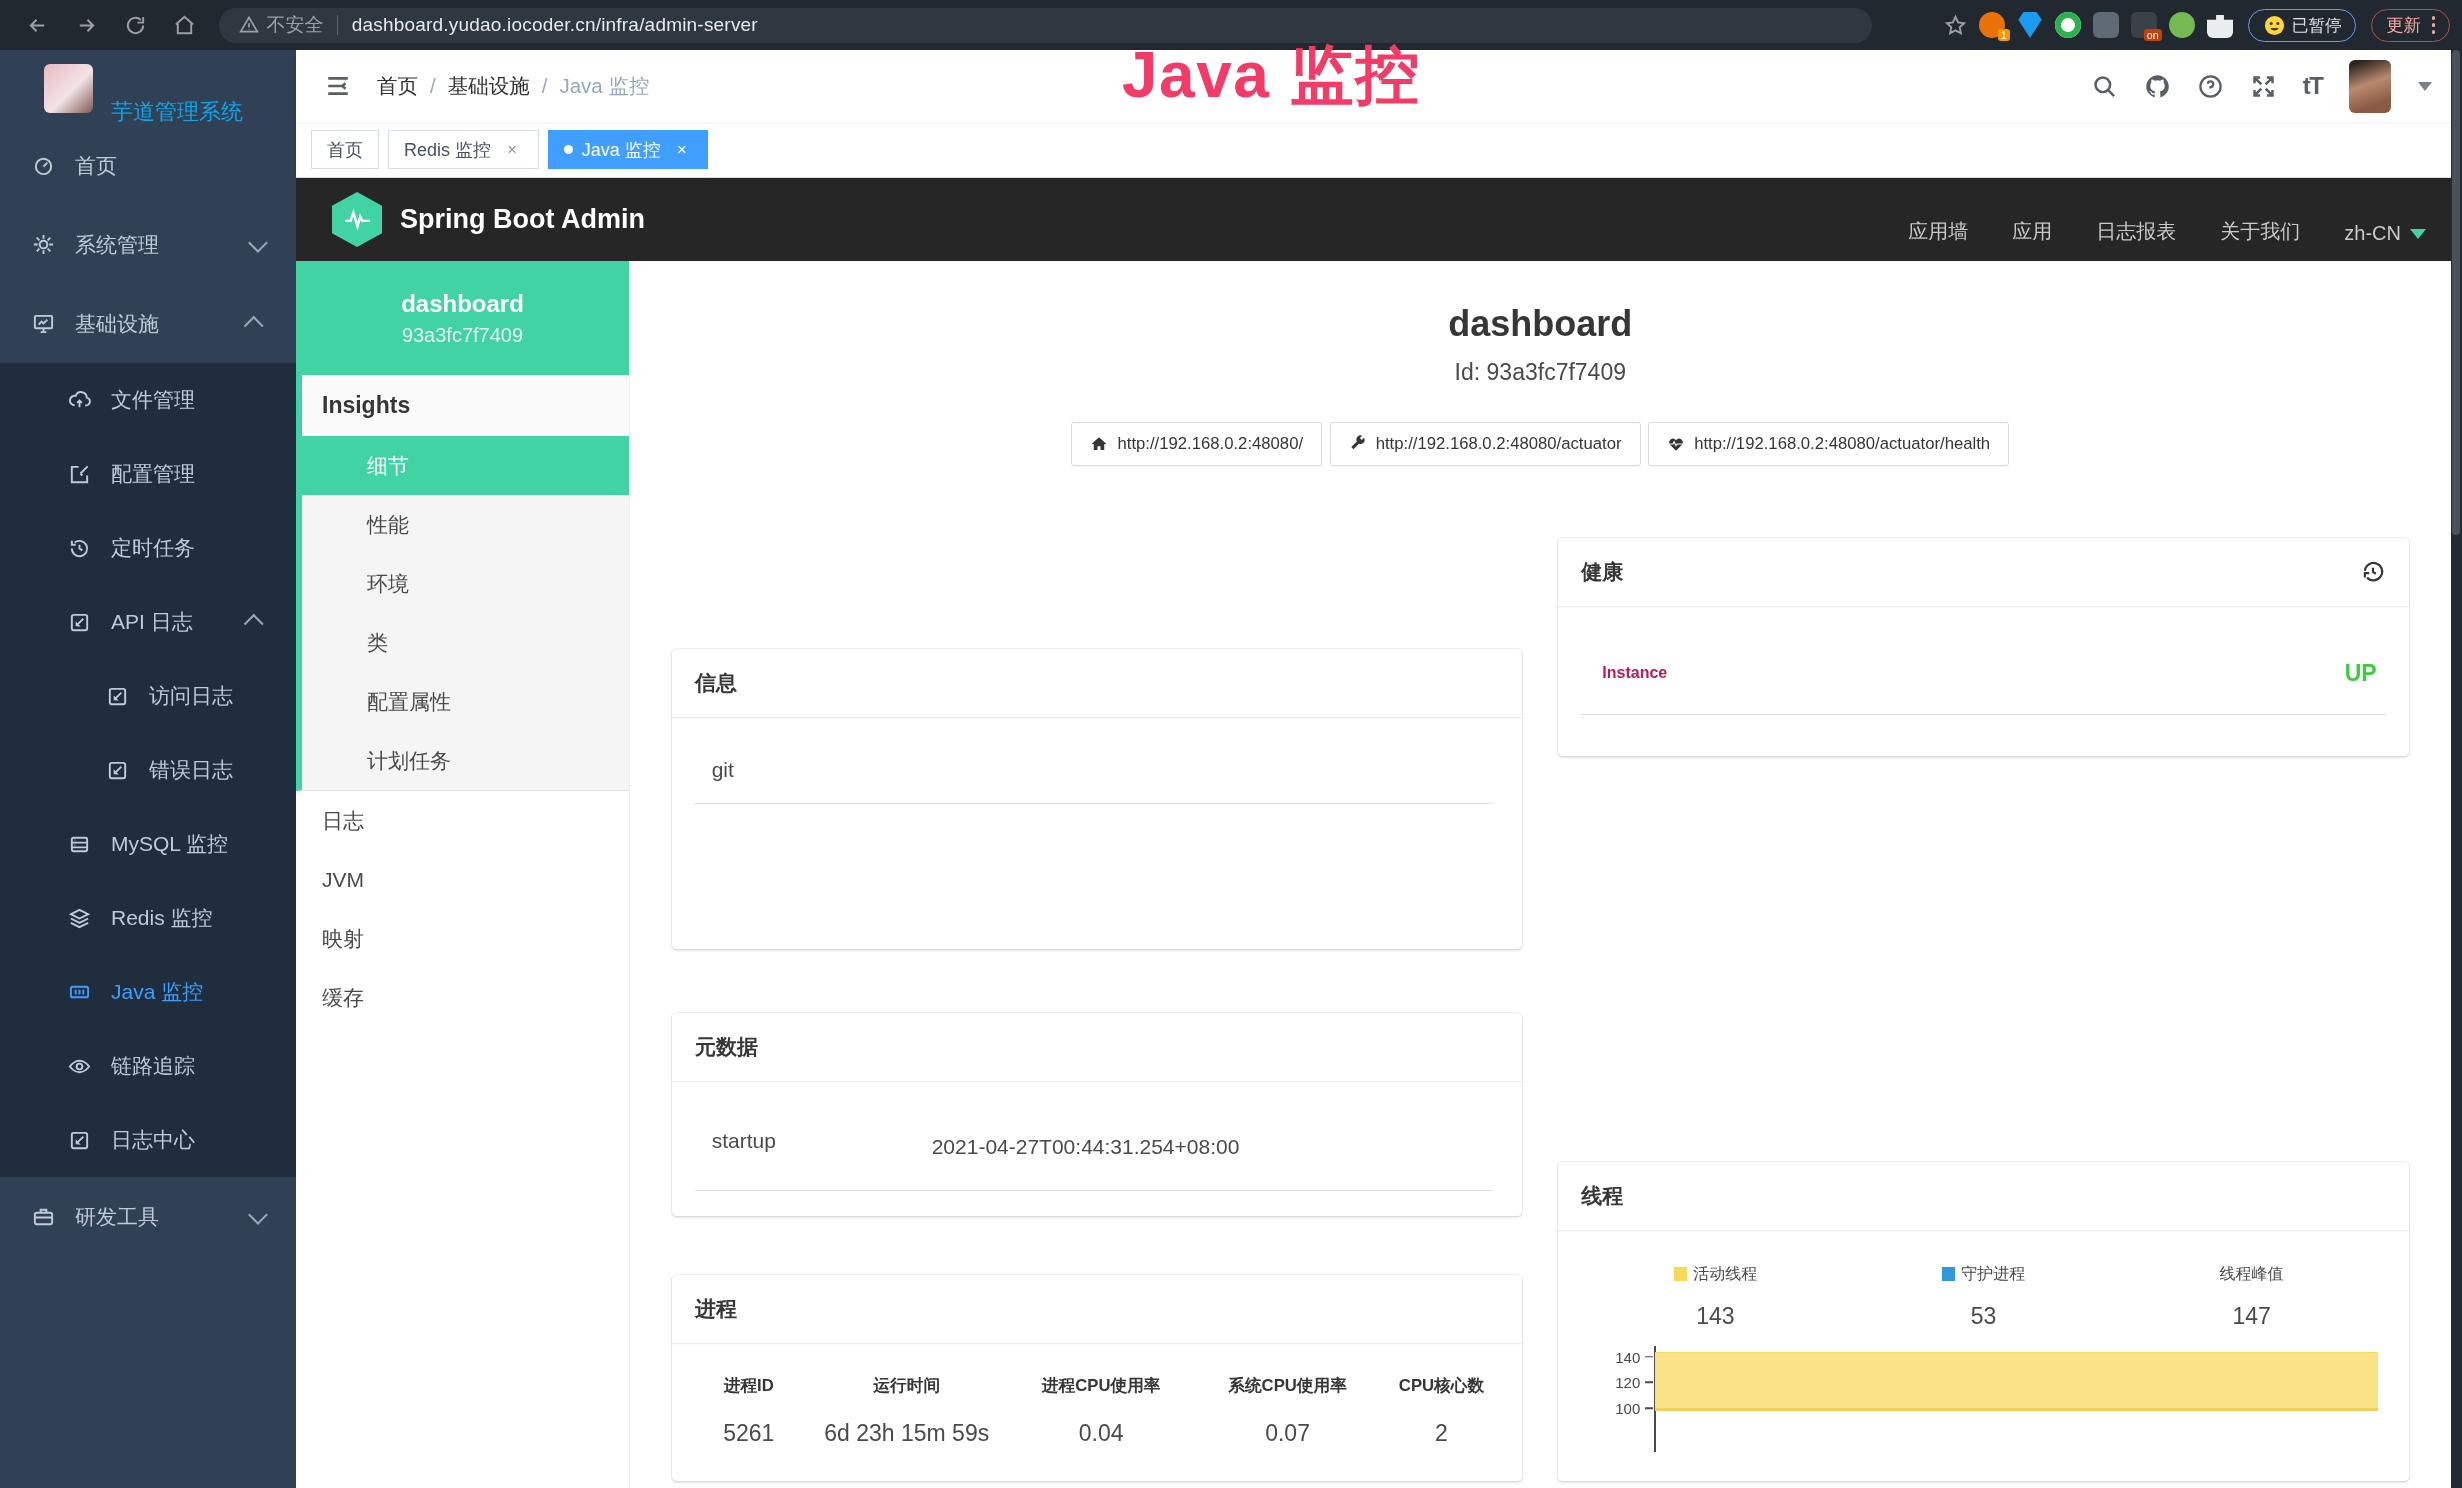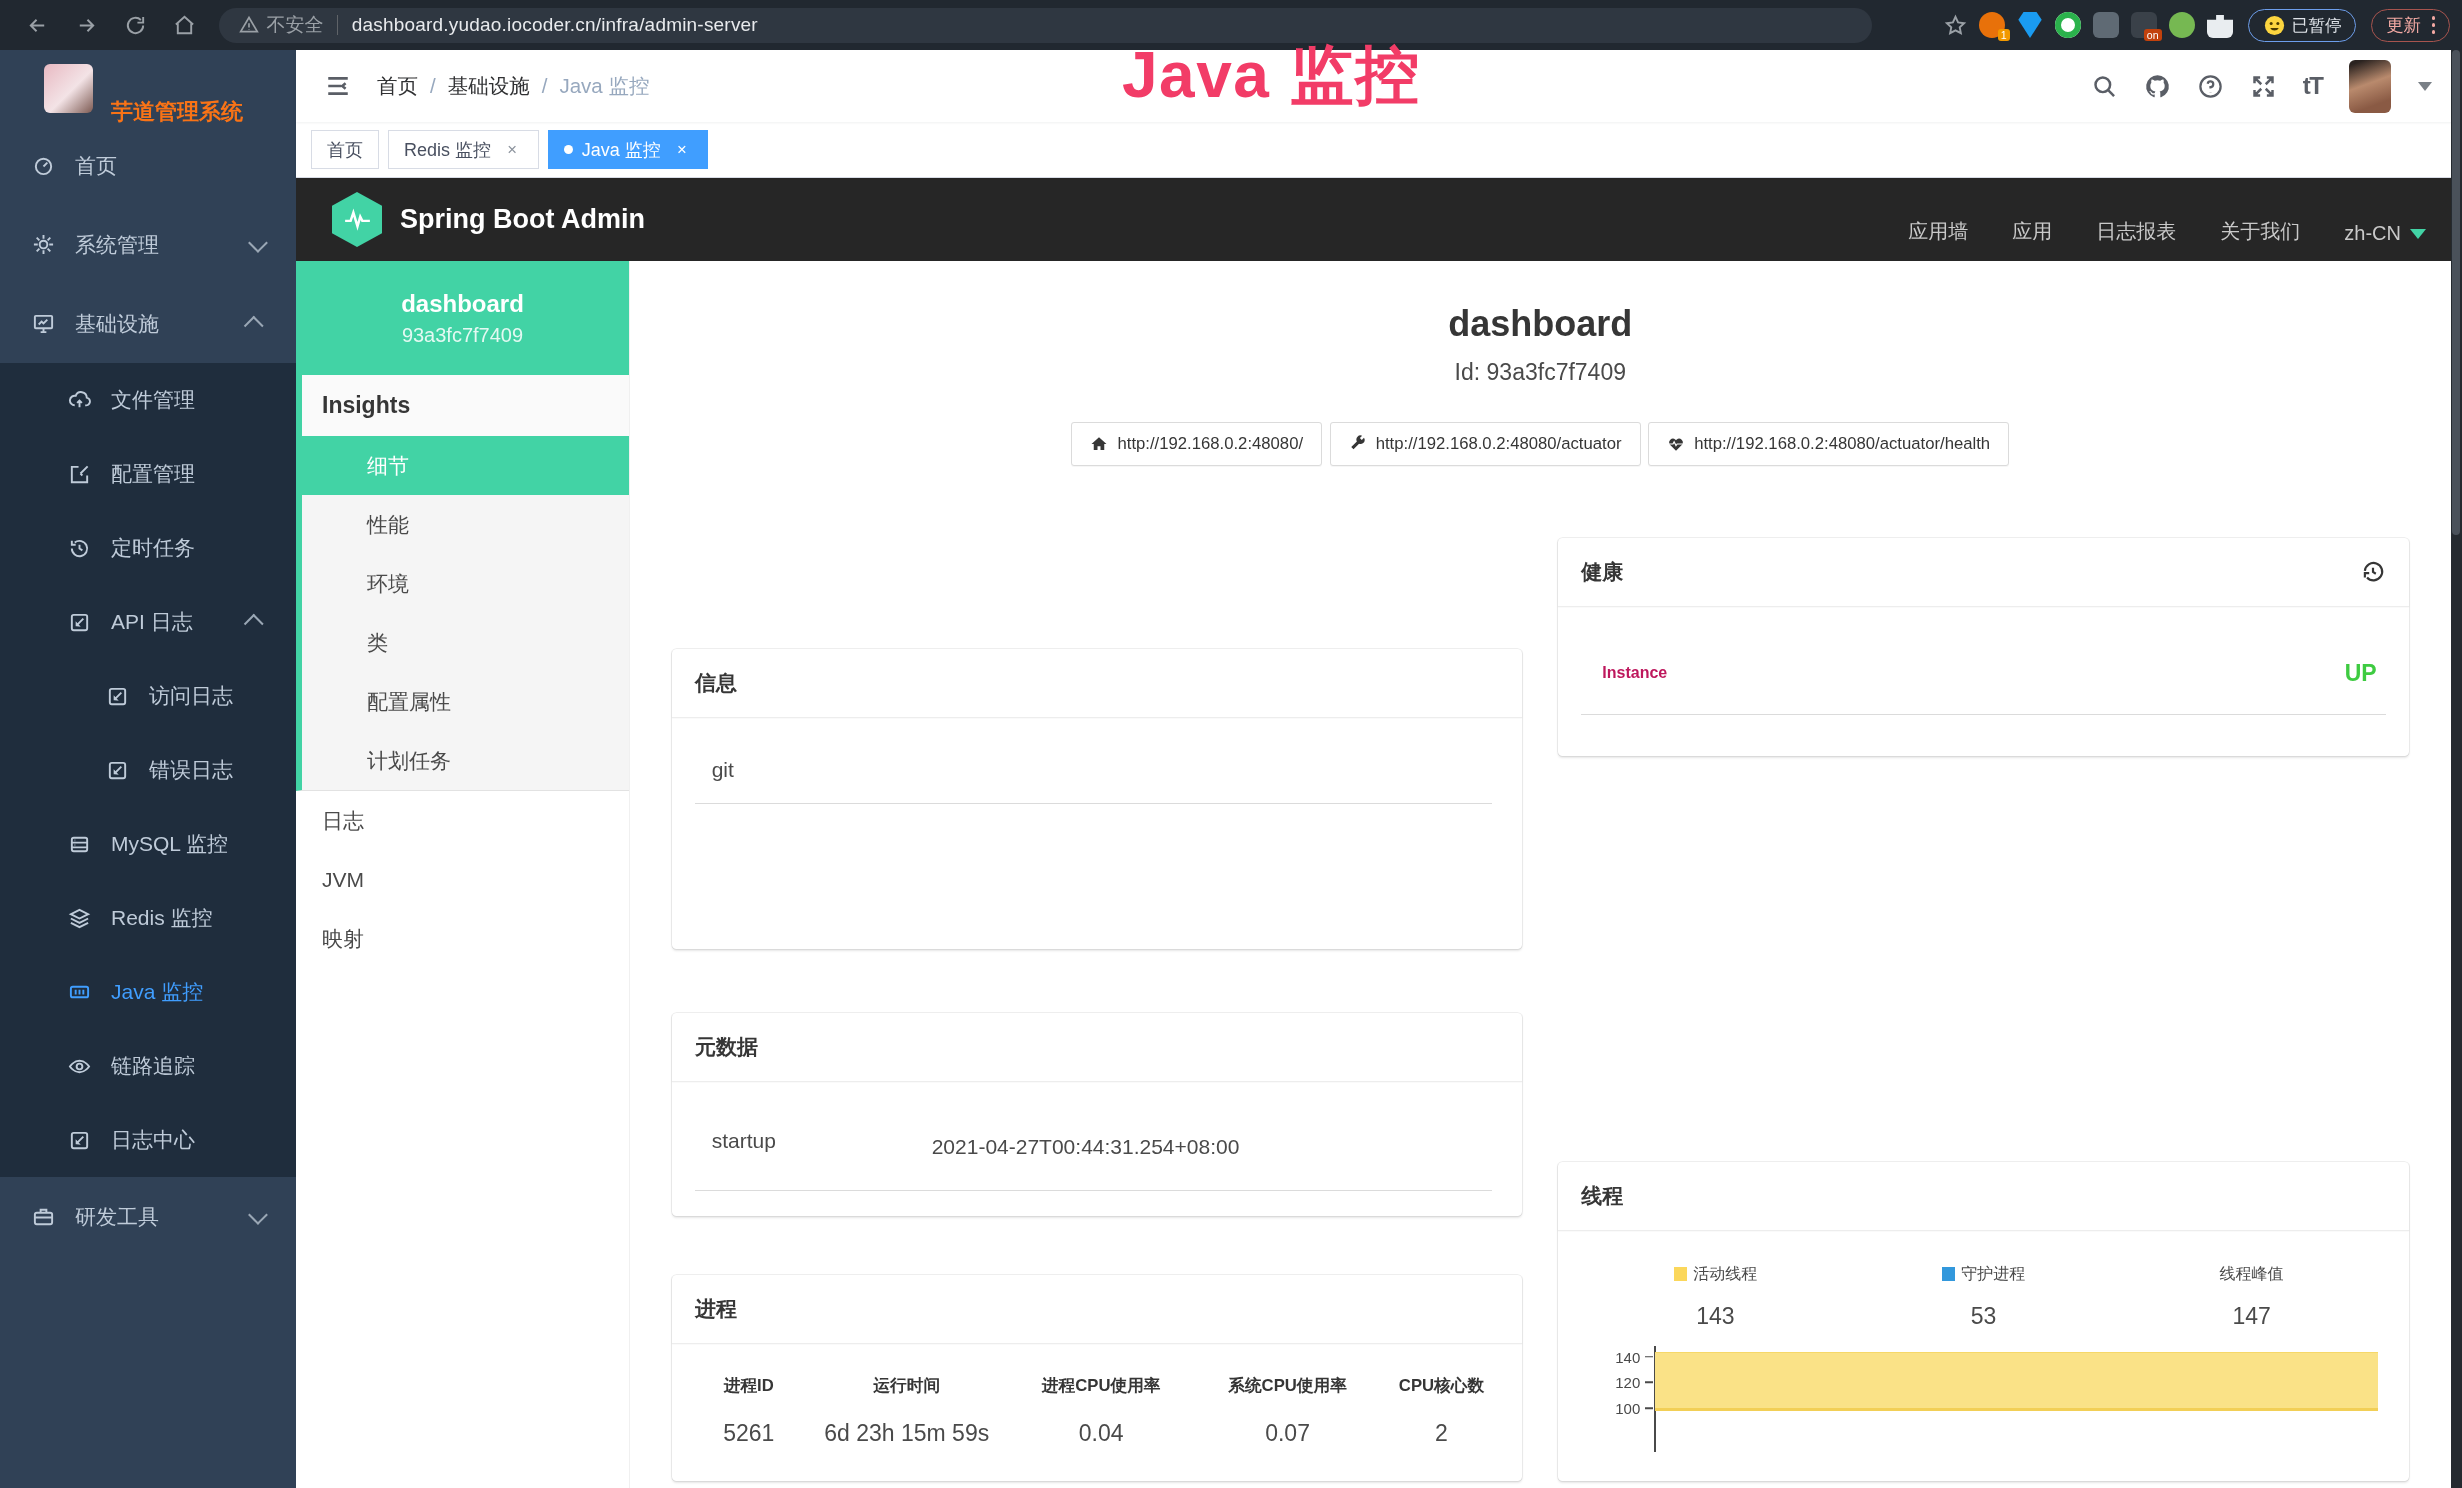--- a/index.html
+++ b/index.html
@@ -26,21 +26,21 @@
   .kebab { display:flex; flex-direction:column; gap:3px; }
   .kebab i { width:3.8px; height:3.8px; border-radius:50%; background:#f3a9a3; }
 
   
   .app { position:absolute; top:50px; left:0; width:2462px; height:1439px; display:flex; }
 
   
   .ms { width:296px; background:#304156; flex:0 0 auto; color:#bfcbd9; overflow:hidden; }
   .ms-logo { height:76px; display:flex; align-items:center; padding-left:44px; }
   .ms-avatar { width:49px; height:49px; border-radius:6px; background:linear-gradient(135deg,#e8b9c2,#f3e3e6 55%,#7d5a52); flex:0 0 auto; }
-  .ms-title { color:#f97316; font-size:22px; font-weight:bold; margin-left:18px; white-space:nowrap;margin-top:48px; }
+  .ms-title { color:#0ea5e9; font-size:22px; font-weight:normal; margin-left:18px; white-space:nowrap;margin-top:48px; }
   .ms-item { height:79px; display:flex; align-items:center; padding-left:32px; font-size:21px; cursor:pointer; position:relative; }
   .ms-sub { background:#1f2d3d; }
   .ms-sub .ms-item { height:74px; padding-left:68px; }
   .ms-sub .ms-item.nested { padding-left:106px; }
   .ms-ic { width:23px; height:23px; margin-right:20px; flex:0 0 auto; color:#bfcbd9; }
   .ms-item.active, .ms-item.active .ms-ic { color:#409eff; }
   .ms-arrow { position:absolute; right:33px; width:13.7px; height:13.7px; border-right:2.3px solid #9aa7b5; border-bottom:2.3px solid #9aa7b5; }
   .ms-arrow.down { transform:rotate(45deg) translateY(-3px); }
   .ms-arrow.up { transform:rotate(-135deg) translateY(-3px); }
 
@@ -414,20 +414,21 @@
           <div class="ins-item active">细节</div>
           <div class="ins-item">性能</div>
           <div class="ins-item">环境</div>
           <div class="ins-item">类</div>
           <div class="ins-item">配置属性</div>
           <div class="ins-item">计划任务</div>
         </div>
         <div class="root-item">日志</div>
         <div class="root-item">JVM</div>
         <div class="root-item">映射</div>
+        <div class="root-item">缓存</div>
       </div>
 
       <div class="sba-content">
         <div class="detail-title">dashboard</div>
         <div class="detail-id">Id: 93a3fc7f7409</div>
 
         <div class="links-row">
           <span class="link-btn">
             <svg class="link-ic" viewBox="0 0 24 24" fill="currentColor">
                 <path d="M12 3 2 12h3v8h5v-5h4v5h5v-8h3Z"></path>

